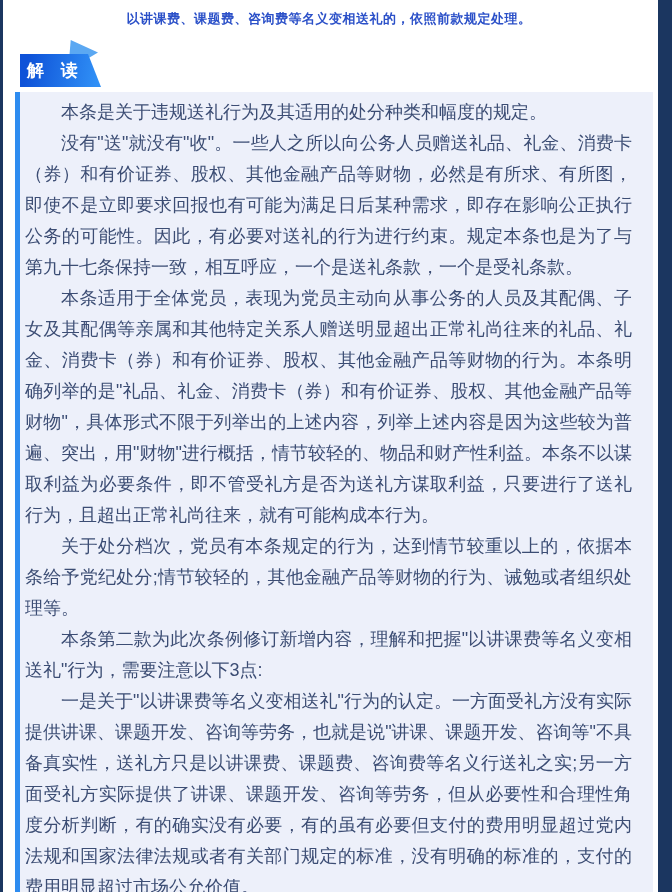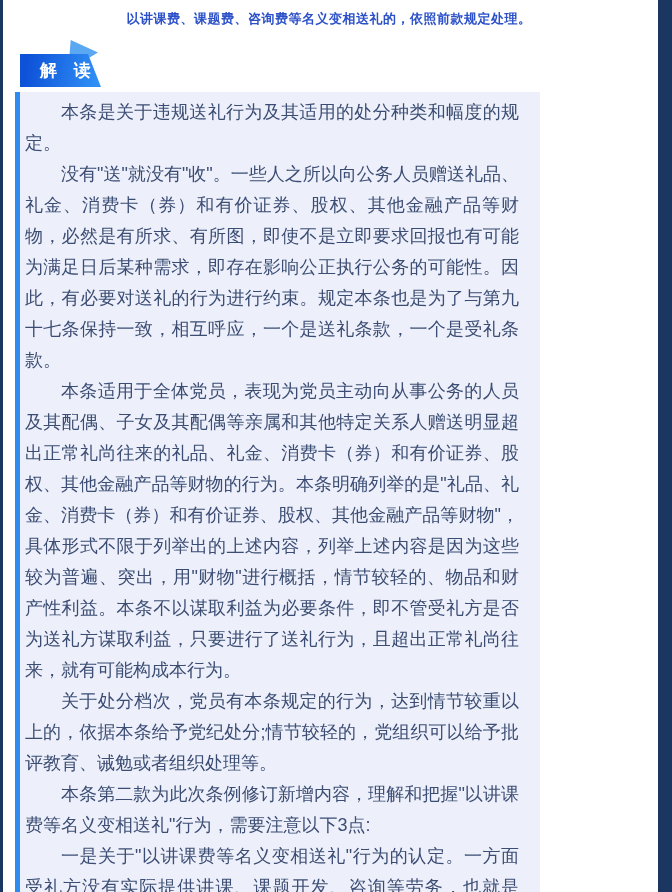--- a/index.html
+++ b/index.html
@@ -36,32 +36,32 @@
   .badge{
     position:absolute;
     left:20px;top:54px;
     width:81px;height:33px;
     background:linear-gradient(100deg,var(--badge_dark) 10%,var(--badge_light) 95%);
     clip-path:polygon(0 0, 84% 0, 100% 100%, 0 100%);
     z-index:2;
   }
   .badge-label{
     display:block;
-    padding-left:20px;
+    padding-left:7px;
     line-height:33px;
     font-size:17px;
     font-weight:bold;
     letter-spacing:6px;
     color:#ffffff;
   }
 
   .content-box{
     position:absolute;
     left:15px;top:92px;
-    width:525px;height:800px;
+    width:638px;height:800px;
     box-sizing:border-box;
     background:var(--box_bg);
     border-left:5px solid var(--box_border);
     padding:5px 21px 0 5px;
     overflow:hidden;
   }
   .content-box p{
     margin:0;
     text-indent:2em;
     font-size:18px;
@@ -83,18 +83,18 @@
   <div class="badge-accent"></div>
 
   <div class="badge">
     <span class="badge-label">解 读</span>
   </div>
 
   <div class="content-box">
     <p>本条是关于违规送礼行为及其适用的处分种类和幅度的规定。</p>
     <p>没有"送"就没有"收"。一些人之所以向公务人员赠送礼品、礼金、消费卡（券）和有价证券、股权、其他金融产品等财物，必然是有所求、有所图，即使不是立即要求回报也有可能为满足日后某种需求，即存在影响公正执行公务的可能性。因此，有必要对送礼的行为进行约束。规定本条也是为了与第九十七条保持一致，相互呼应，一个是送礼条款，一个是受礼条款。</p>
     <p>本条适用于全体党员，表现为党员主动向从事公务的人员及其配偶、子女及其配偶等亲属和其他特定关系人赠送明显超出正常礼尚往来的礼品、礼金、消费卡（券）和有价证券、股权、其他金融产品等财物的行为。本条明确列举的是"礼品、礼金、消费卡（券）和有价证券、股权、其他金融产品等财物"，具体形式不限于列举出的上述内容，列举上述内容是因为这些较为普遍、突出，用"财物"进行概括，情节较轻的、物品和财产性利益。本条不以谋取利益为必要条件，即不管受礼方是否为送礼方谋取利益，只要进行了送礼行为，且超出正常礼尚往来，就有可能构成本行为。</p>
-    <p>关于处分档次，党员有本条规定的行为，达到情节较重以上的，依据本条给予党纪处分;情节较轻的，党组织可以给予批评教育、诫勉或者组织处理等。</p>
+    <p>关于处分档次，党员有本条规定的行为，达到情节较重以上的，依据本条给予党纪处分;情节较轻的，其他金融产品等财物的行为、诫勉或者组织处理等。</p>
     <p>本条第二款为此次条例修订新增内容，理解和把握"以讲课费等名义变相送礼"行为，需要注意以下3点:</p>
     <p>一是关于"以讲课费等名义变相送礼"行为的认定。一方面受礼方没有实际提供讲课、课题开发、咨询等劳务，也就是说"讲课、课题开发、咨询等"不具备真实性，送礼方只是以讲课费、课题费、咨询费等名义行送礼之实;另一方面受礼方实际提供了讲课、课题开发、咨询等劳务，但从必要性和合理性角度分析判断，有的确实没有必要，有的虽有必要但支付的费用明显超过党内法规和国家法律法规或者有关部门规定的标准，没有明确的标准的，支付的费用明显超过市场公允价值。</p>
   </div>
 
 </div>
 
 </body></html>

